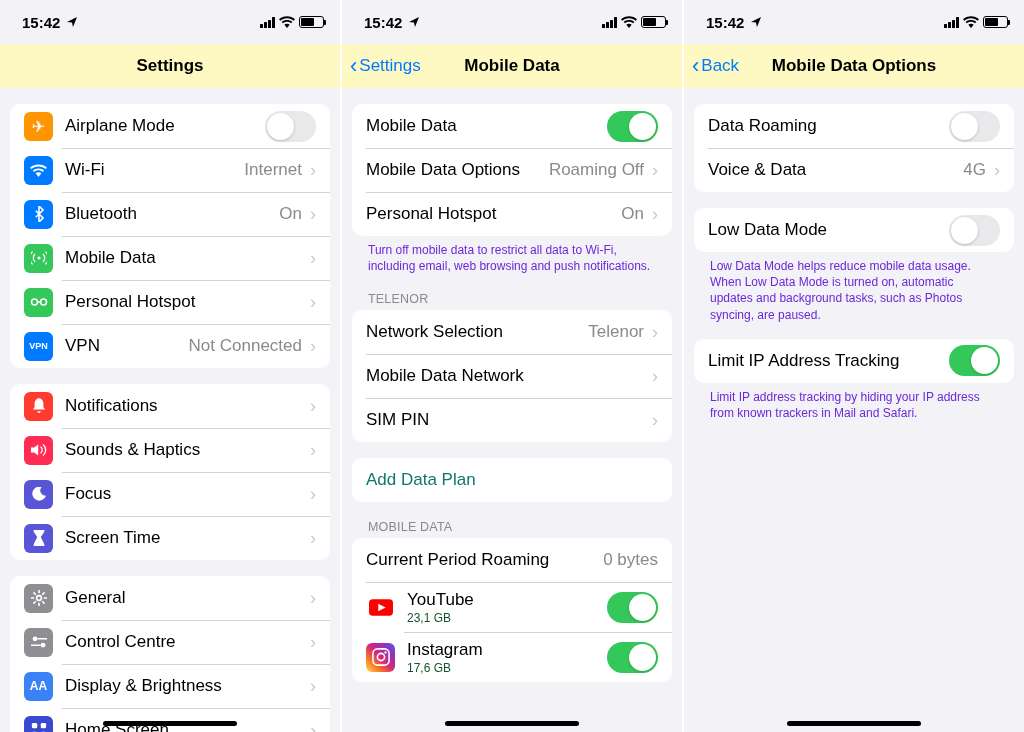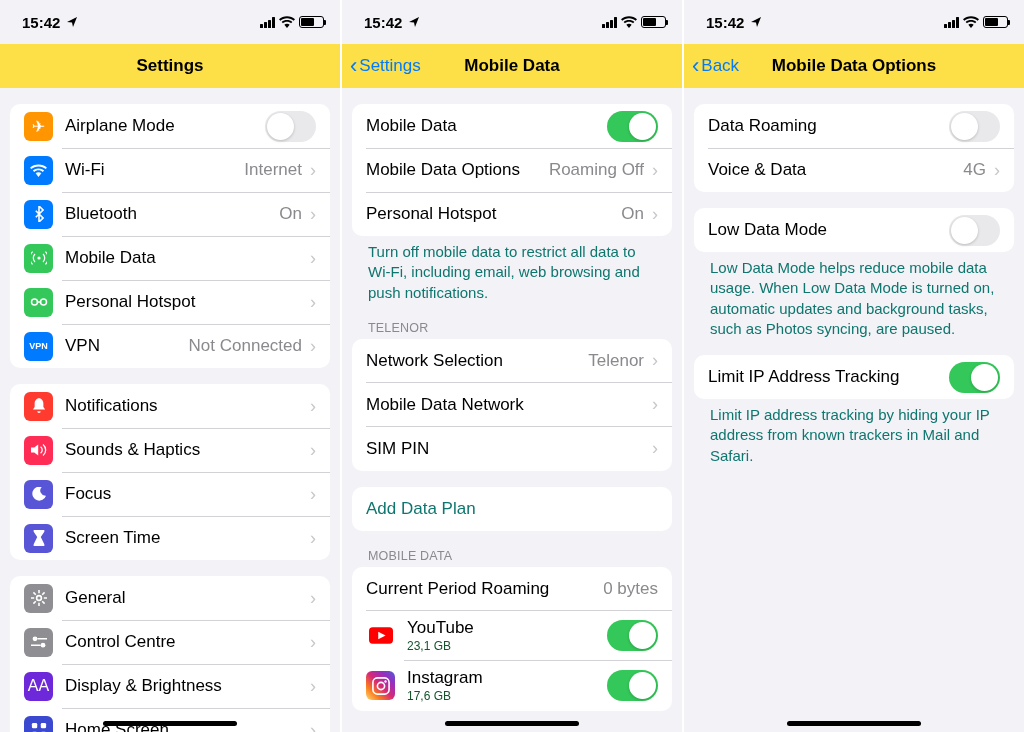--- a/index.html
+++ b/index.html
@@ -34,21 +34,21 @@
     background: #f2f2f7;
   }
   .status-left { display: flex; gap: 4px; }
   .status-right { display: flex; align-items: center; gap: 4px; }
   .nav-bar {
     height: 44px;
     display: flex;
     align-items: center;
     justify-content: center;
     position: relative;
-    background: #fde047;
+    background: #fef9c3;
   }
   .nav-title {
     font-size: 17px;
     font-weight: 600;
     text-align: center;
   }
   .nav-back {
     position: absolute;
     left: 8px;
     display: flex;
@@ -146,22 +146,22 @@
     height: 27px;
     border-radius: 50%;
     background: #fff;
     position: absolute;
     top: 2px;
     left: 2px;
     box-shadow: 0 1px 3px rgba(0,0,0,0.2);
   }
   .toggle.on .knob { left: 22px; }
   .footer-text {
-    font-size: 15px;
-    color: #0f766e;
+    font-size: 12px;
+    color: #6d28d9;
     padding: 6px 16px 0;
     line-height: 1.35;
   }
   .header-text {
     font-size: 12.5px;
     color: #8a8a8e;
     padding: 18px 16px 4px;
     text-transform: uppercase;
     letter-spacing: 0.2px;
   }
@@ -335,21 +335,21 @@
               <circle cx="5" cy="4" r="3" fill="#fff"></circle>
               <line x1="8" y1="4" x2="20" y2="4" stroke="#fff" stroke-width="2"></line>
               <circle cx="15" cy="12" r="3" fill="#fff"></circle>
               <line x1="0" y1="12" x2="12" y2="12" stroke="#fff" stroke-width="2"></line>
             </svg>
           </div>
         <div class="row-label">Control Centre</div>
         <div class="chevron">›</div>
       </div>
       <div class="row with-icon">
-        <div class="row-icon" style="background:#6d28d9;font-size:16px;font-weight:400">AA</div>
+        <div class="row-icon" style="background:#3b82f6;font-size:12px;font-weight:700">AA</div>
         <div class="row-label">Display &amp; Brightness</div>
         <div class="chevron">›</div>
       </div>
       <div class="row with-icon">
         <div class="row-icon" style="background:#3a49cf">
             <svg width="16" height="16" viewBox="0 0 18 18">
               <rect x="1" y="1" width="6" height="6" rx="1.5" fill="#fff"></rect>
               <rect x="11" y="1" width="6" height="6" rx="1.5" fill="#fff"></rect>
               <rect x="1" y="11" width="6" height="6" rx="1.5" fill="#fff"></rect>
               <rect x="11" y="11" width="6" height="6" rx="1.5" fill="#fff"></rect>

